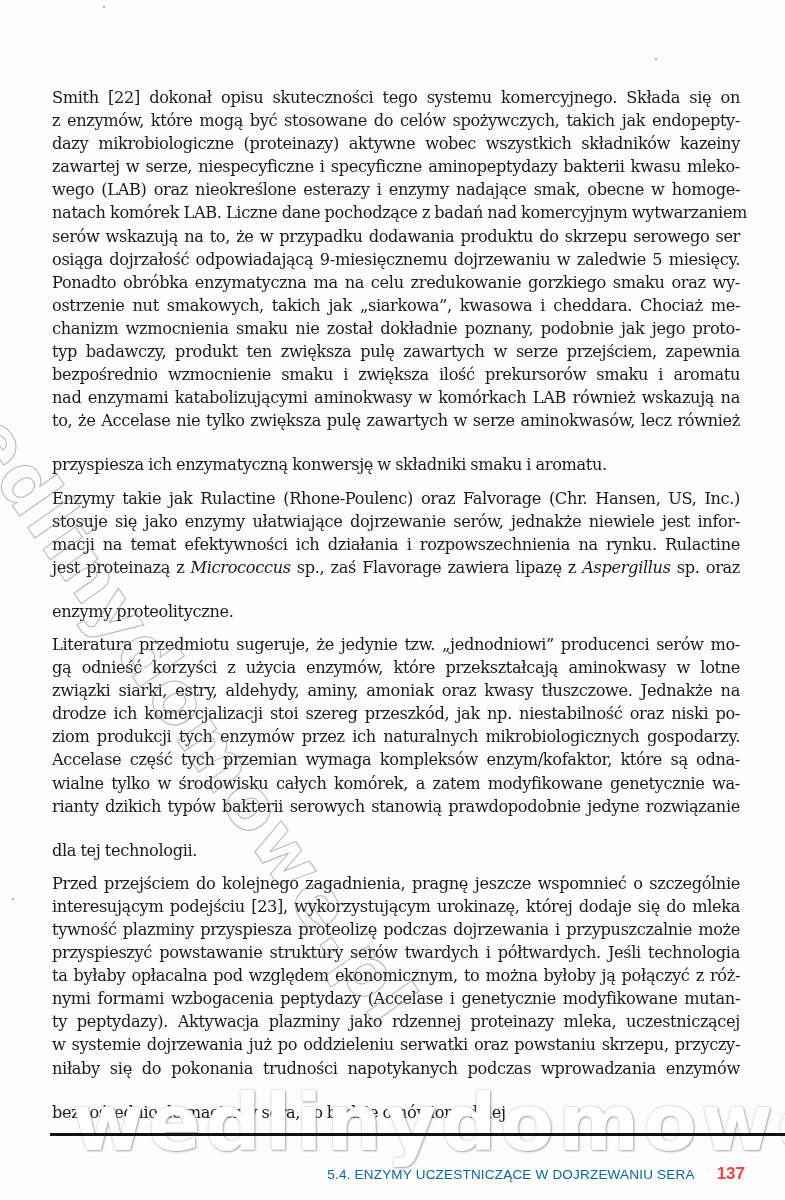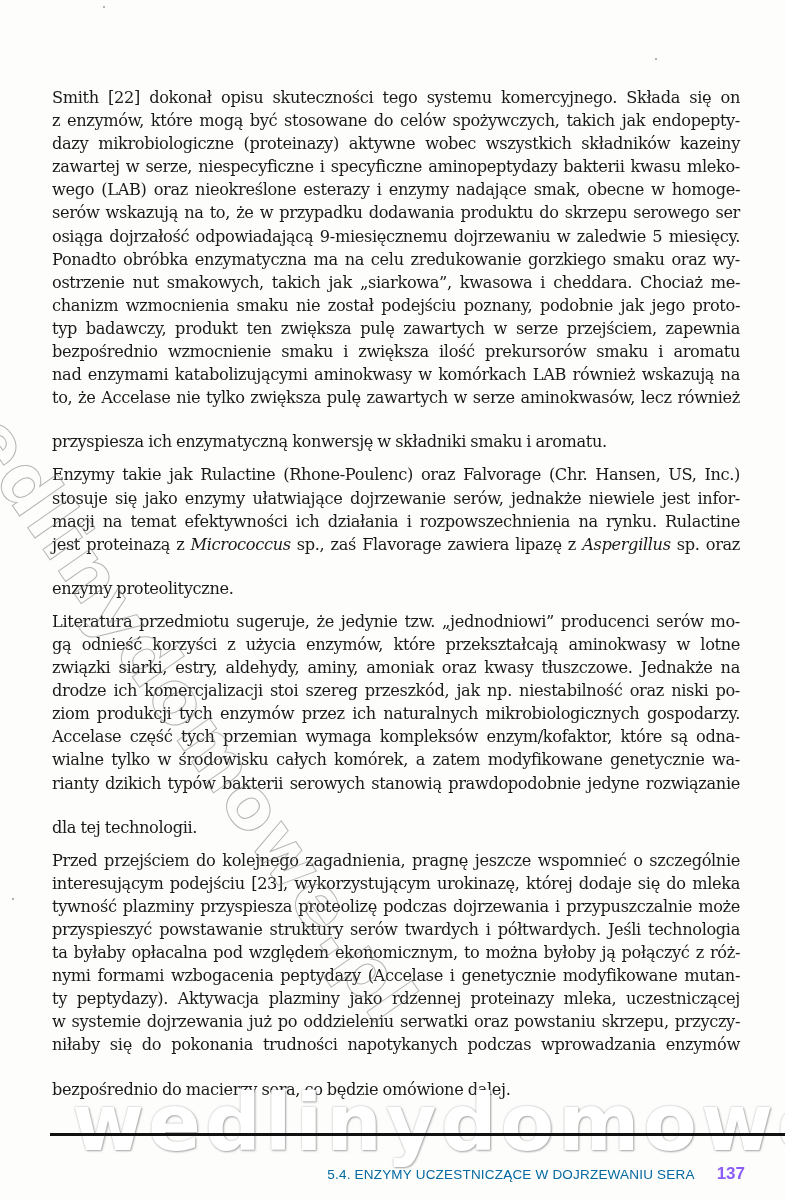--- a/index.html
+++ b/index.html
@@ -18,39 +18,40 @@
              color: transparent; -webkit-text-stroke: 1px rgba(120,120,120,0.55);
              white-space: nowrap; pointer-events: none; letter-spacing: 2px; }
   .wm-bottom { position: absolute; left: 72px; top: 1078px;
                font-family: "DejaVu Sans", sans-serif; font-size: 78px; font-weight: bold;
                color: #ffffff; letter-spacing: 4px; white-space: nowrap;
                text-shadow: 0 0 2px rgba(150,150,150,0.7), 1px 1px 2px rgba(120,120,120,0.6); }
   .rule { position: absolute; left: 50px; top: 1133px; width: 735px; height: 3px; background: #111; }
   .footer { position: absolute; right: 40px; top: 1164px; display: flex; align-items: baseline; gap: 22px;
             font-family: "Liberation Sans", sans-serif; }
   .footer-section { font-size: 13.5px; letter-spacing: 0.2px; color: #0369a1; }
-  .footer-page { font-size: 17px; font-weight: bold; color: #8b5cf6; }
+  .footer-page { font-size: 17px; font-weight: bold; color: #ef4444; }
   .speck { position: absolute; width: 2px; height: 2px; background: #999; border-radius: 1px; }
 </style>
 </head>
 <body>
 
 <div class="page">
   <div class="column" id="column">
       <div class="para">
         <span class="line">Smith [22] dokonał opisu skuteczności tego systemu komercyjnego. Składa się on</span>
         <span class="line">z enzymów, które mogą być stosowane do celów spożywczych, takich jak endopepty-</span>
         <span class="line">dazy mikrobiologiczne (proteinazy) aktywne wobec wszystkich składników kazeiny</span>
         <span class="line">zawartej w serze, niespecyficzne i specyficzne aminopeptydazy bakterii kwasu mleko-</span>
         <span class="line">wego (LAB) oraz nieokreślone esterazy i enzymy nadające smak, obecne w homoge-</span>
+        <span class="line">natach komórek LAB. Liczne dane pochodzące z badań nad komercyjnym wytwarzaniem</span>
         <span class="line">serów wskazują na to, że w przypadku dodawania produktu do skrzepu serowego ser</span>
         <span class="line">osiąga dojrzałość odpowiadającą 9-miesięcznemu dojrzewaniu w zaledwie 5 miesięcy.</span>
         <span class="line">Ponadto obróbka enzymatyczna ma na celu zredukowanie gorzkiego smaku oraz wy-</span>
         <span class="line">ostrzenie nut smakowych, takich jak „siarkowa”, kwasowa i cheddara. Chociaż me-</span>
-        <span class="line">chanizm wzmocnienia smaku nie został podejściu poznany, podobnie jak jego proto-</span>
+        <span class="line">chanizm wzmocnienia smaku nie został dokładnie poznany, podobnie jak jego proto-</span>
         <span class="line">typ badawczy, produkt ten zwiększa pulę zawartych w serze przejściem, zapewnia</span>
         <span class="line">bezpośrednio wzmocnienie smaku i zwiększa ilość prekursorów smaku i aromatu</span>
         <span class="line">nad enzymami katabolizującymi aminokwasy w komórkach LAB również wskazują na</span>
         <span class="line">to, że Accelase nie tylko zwiększa pulę zawartych w serze aminokwasów, lecz również</span>
         <span class="line last">przyspiesza ich enzymatyczną konwersję w składniki smaku i aromatu.</span>
       </div>
       <div class="para">
         <span class="line">Enzymy takie jak Rulactine (Rhone-Poulenc) oraz Falvorage (Chr. Hansen, US, Inc.)</span>
         <span class="line">stosuje się jako enzymy ułatwiające dojrzewanie serów, jednakże niewiele jest infor-</span>
         <span class="line">macji na temat efektywności ich działania i rozpowszechnienia na rynku. Rulactine</span>

